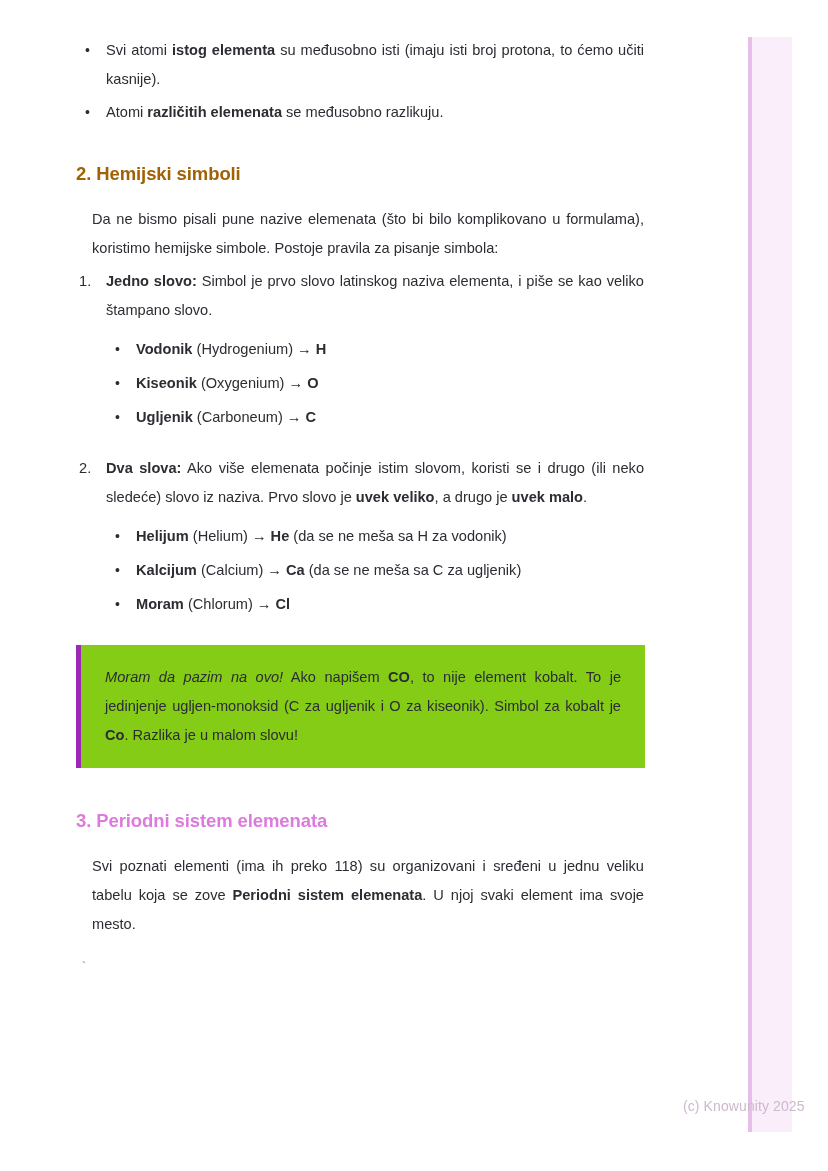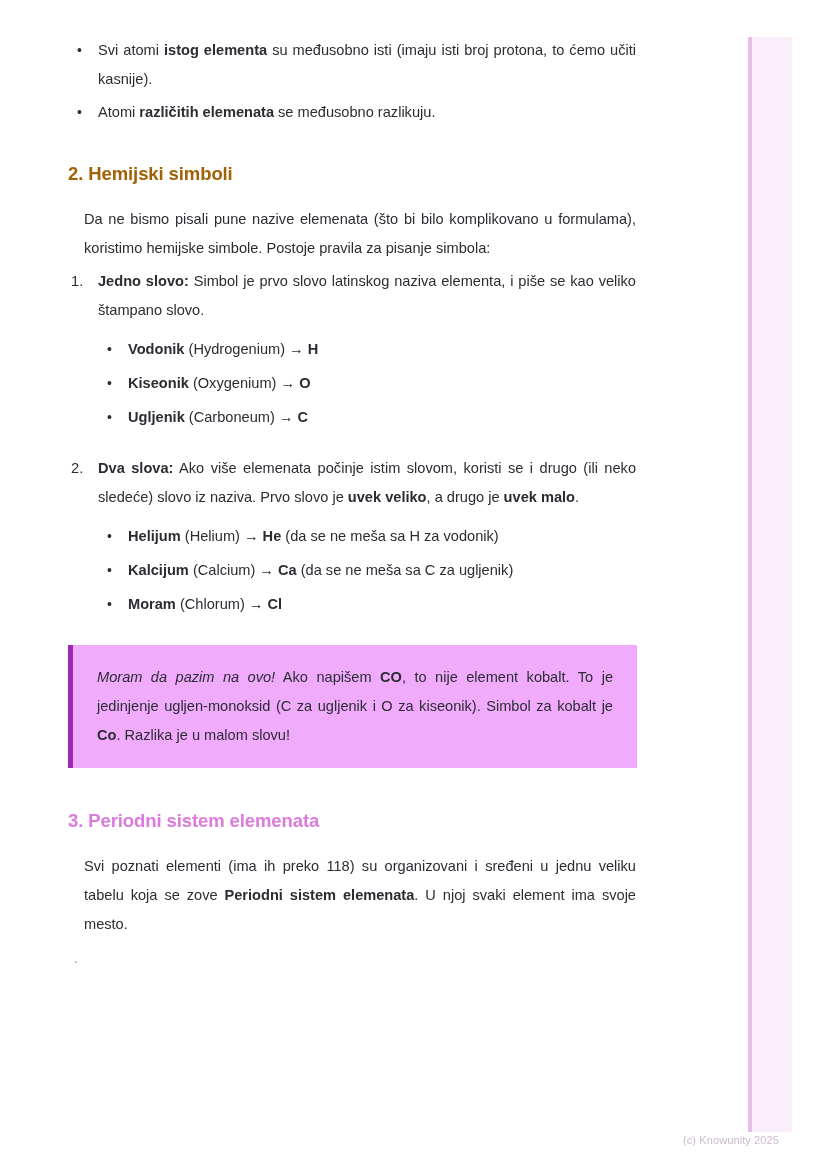--- a/index.html
+++ b/index.html
@@ -24,21 +24,21 @@
     width: 44px;
     height: 1095px;
     background: #fbeefb;
     border-left: 4px solid #e5bfe8;
     box-sizing: border-box;
   }
 
   
   #page {
     position: absolute;
-    left: 0;
+    left: 8px;
     top: 0;
     width: 700px;
     height: 887px;
     box-sizing: border-box;
     padding: 36px 64px 0 68px;
   }
 
   .note-body {
     color: #2c2c33;
     font-size: 14.6px;
@@ -133,21 +133,21 @@
     left: 9px;
     top: 0;
     font-size: 14px;
     line-height: 29px;
     color: #2c2c33;
   }
 
   
   #callout {
     margin: 26px 0 0 0;
-    background: #f0abfc;
+    background: #84cc16;
     border-left: 5px solid #9c28b5;
     padding: 18px 24px 18px 24px;
     box-sizing: border-box;
     width: 569px;
   }
   #callout p {
     margin: 0;
     text-align: justify;
     text-justify: inter-word;
     color: #2c2c33;
@@ -163,26 +163,25 @@
     font-size: 13px;
     line-height: 14px;
     font-family: "Liberation Mono", monospace;
   }
 
   
   #footer-credit {
     position: absolute;
     left: 683px;
     top: 1100px;
-    font-size: 11px;
+    font-size: 14px;
     line-height: 12px;
     color: #cdb9cd;
     letter-spacing: 0.1px;
     white-space: nowrap;
-    margin-top: 34px;
   }
 
   b, strong { font-weight: 700; }
 </style>
 </head>
 <body>
 
 <div id="right-strip"></div>
 
 <div id="page" class="note-body">

